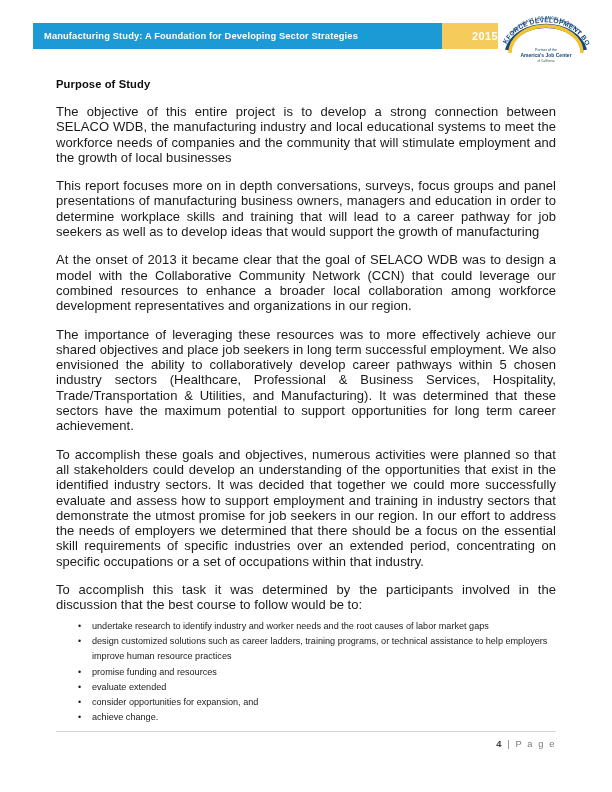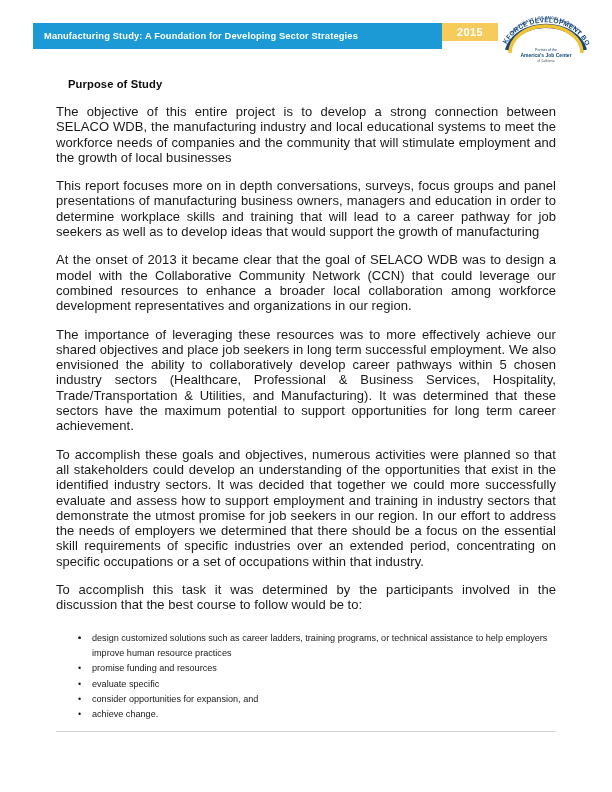--- a/index.html
+++ b/index.html
@@ -40,25 +40,25 @@
     font-weight: bold;
     letter-spacing: 0.15px;
     padding-left: 11px;
     white-space: nowrap;
   }
   .header-year-box {
     position: absolute;
     left: 442px;
     top: 23px;
     width: 56px;
-    height: 18px;
+    height: 26px;
     background: #f5cb5c;
     display: flex;
     align-items: center;
-    justify-content: center;
+    justify-content: flex-end;
   }
   .header-year {
     color: #ffffff;
     font-size: 11px;
     font-weight: bold;
     letter-spacing: 0.4px;
   }
 
   
   .logo {
@@ -96,33 +96,33 @@
   .content {
     position: absolute;
     left: 56px;
     top: 78px;
     width: 500px;
   }
   .section-title {
     font-size: 11.2px;
     font-weight: bold;
     color: #0d0d0d;
-    margin: 0 0 14px 12px;
+    margin: 0 0 14px 0;
     letter-spacing: 0.1px;
   }
   .para {
     font-size: 13px;
     line-height: 15.3px;
     text-align: justify;
     margin: 0 0 13px 0;
     color: #1a1a1a;
     letter-spacing: 0.05px;
   }
   .para-tight {
-    margin-bottom: 18px;
+    margin-bottom: 6px;
   }
 
   
   .bullets {
     list-style: none;
     margin: 0;
     padding: 0;
   }
   .bullet-item {
     position: relative;
@@ -212,39 +212,45 @@
   <p class="para">This report focuses more on in depth conversations, surveys, focus groups and panel presentations of manufacturing business owners, managers and education in order to determine workplace skills and training that will lead to a career pathway for job seekers as well as to develop ideas that would support the growth of manufacturing</p>
   <p class="para">At the onset of 2013 it became clear that the goal of SELACO WDB was to design a model with the Collaborative Community Network (CCN) that could leverage our combined resources to enhance a broader local collaboration among workforce development representatives and organizations in our region.</p>
   <p class="para">The importance of leveraging these resources was to more effectively achieve our shared objectives and place job seekers in long term successful employment.   We also envisioned the ability to collaboratively develop career pathways within 5 chosen industry sectors (Healthcare, Professional &amp; Business Services, Hospitality, Trade/Transportation &amp; Utilities, and Manufacturing).    It was determined that these sectors have the maximum potential to support opportunities for long term career achievement.</p>
   <p class="para">To accomplish these goals and objectives, numerous activities were planned so that all stakeholders could develop an understanding of the opportunities that exist in the identified industry sectors.   It was decided that together we could more successfully evaluate and assess how to support employment and training in industry sectors that demonstrate the utmost promise for job seekers in our region.   In our effort to address the needs of employers we determined that there should be a focus on the essential skill requirements of specific industries over an extended period, concentrating on specific occupations or a set of occupations within that industry.</p>
 
   <p class="para para-tight">To accomplish this task it was determined by the participants involved in the discussion that the best course to follow would be to:</p>
 
   <ul class="bullets">
     <li class="bullet-item">
       <span class="bullet-marker">•</span>
+      <span>undertake research to identify industry and worker needs and the root causes of labor market gaps</span>
     </li>
     <li class="bullet-item">
       <span class="bullet-marker">•</span>
       <span>design customized solutions such as career ladders, training programs, or technical assistance to help employers improve human resource practices</span>
     </li>
     <li class="bullet-item">
       <span class="bullet-marker">•</span>
       <span>promise funding and resources</span>
     </li>
     <li class="bullet-item">
       <span class="bullet-marker">•</span>
-      <span>evaluate specific</span>
+      <span>evaluate extended</span>
     </li>
     <li class="bullet-item">
       <span class="bullet-marker">•</span>
       <span>consider opportunities for expansion, and</span>
     </li>
     <li class="bullet-item">
       <span class="bullet-marker">•</span>
       <span>achieve change.</span>
     </li>
   </ul>
 </div>
 
 <div class="footer">
   <div class="footer-rule"></div>
+  <div class="footer-text">
+    <span class="footer-num">4</span>
+    <span>|</span>
+    <span>P a g e</span>
+  </div>
 </div>
 
 </body></html>

